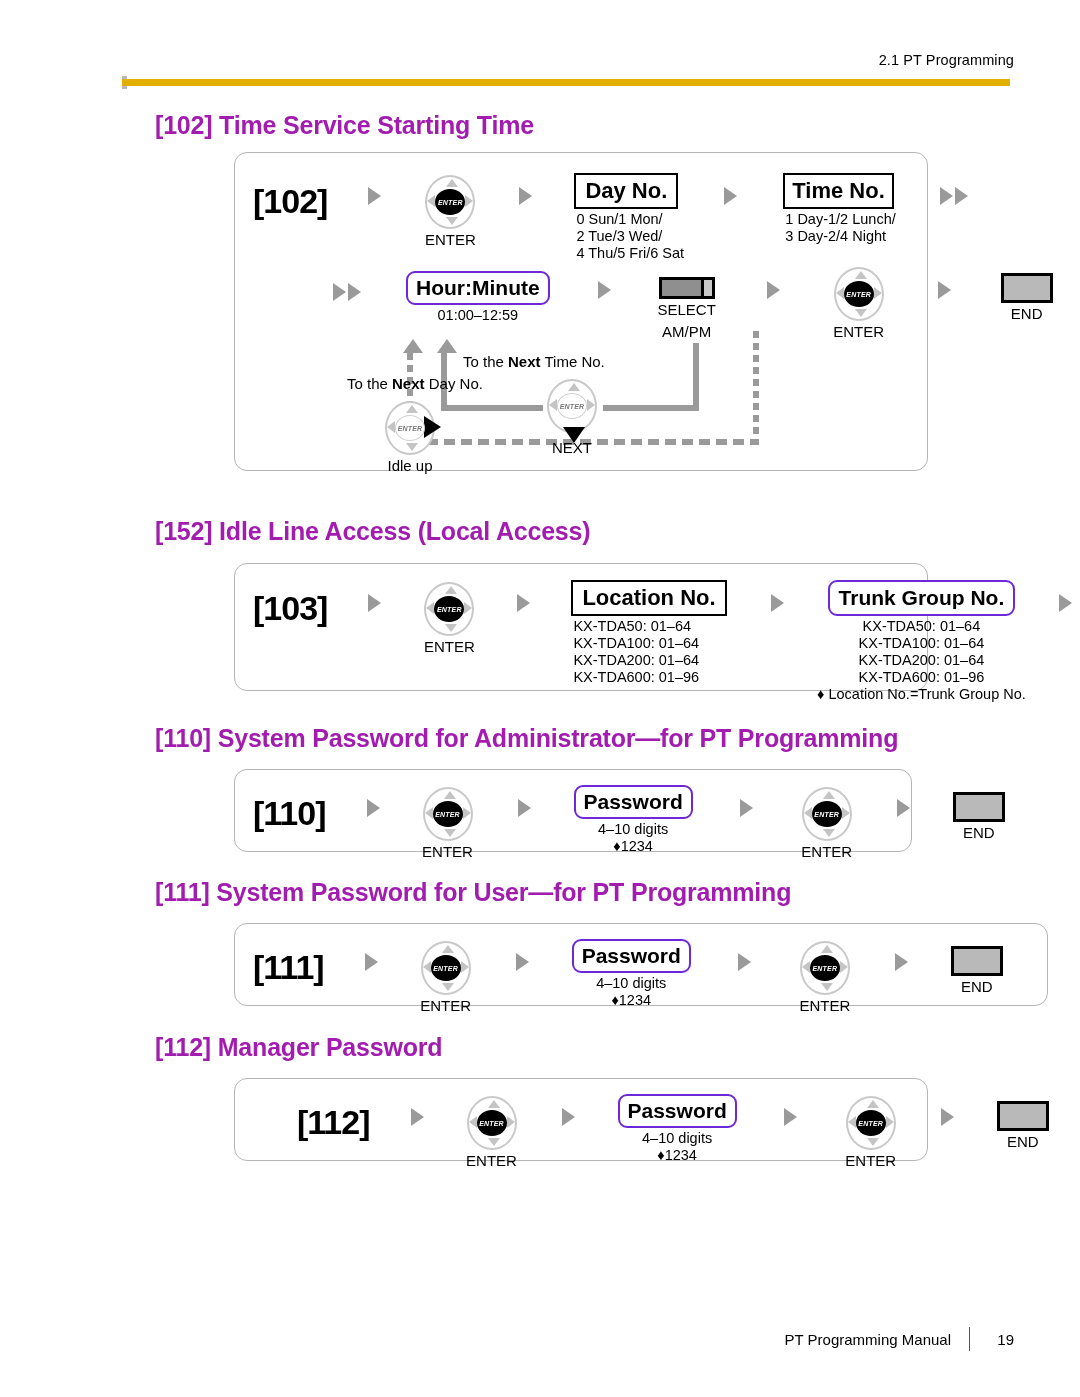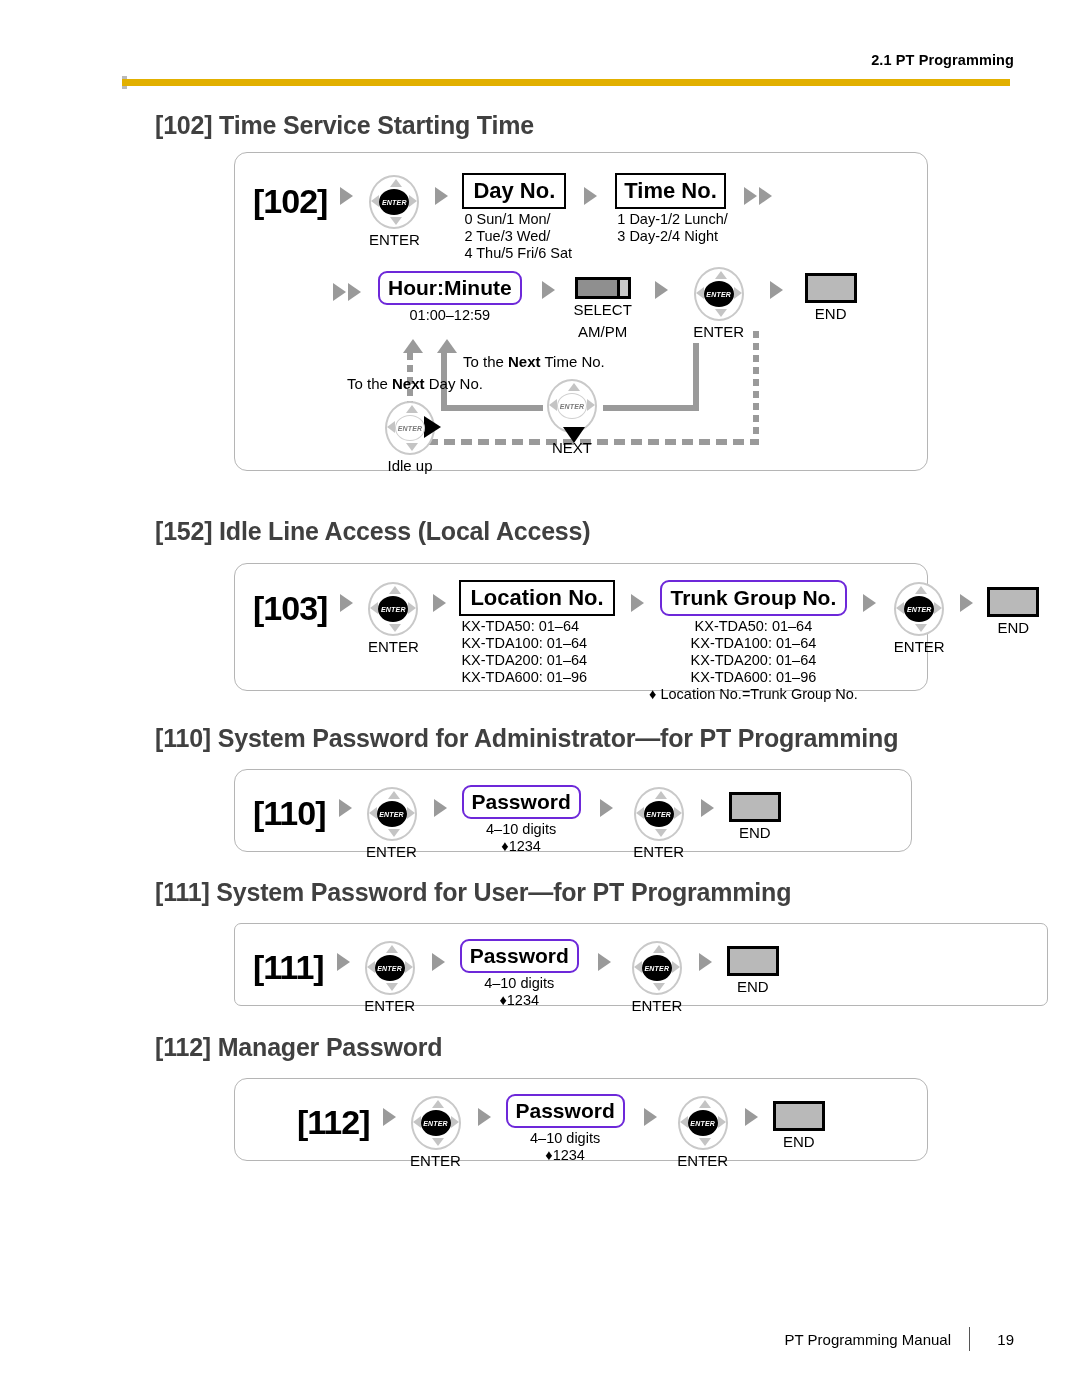--- a/index.html
+++ b/index.html
@@ -12,50 +12,50 @@
     position:relative;
     overflow:hidden;
   }
 
   
   .page-header{
     position:absolute; top:52px; left:0; width:1080px; height:40px;
   }
   .header-label{
     position:absolute; right:66px; top:0;
-    font-size:14.5px; font-weight:bold; letter-spacing:.1px;
+    font-size:14.5px; font-weight:normal; letter-spacing:.1px;
   }
   .header-rule{
     position:absolute; left:122px; top:27px; width:888px; height:7px;
     background:#E2B000;
   }
   .header-tick{
     position:absolute; left:122px; top:24px; width:5px; height:13px;
     background:#b9b9b9;
   }
 
   
   h2.section-title{
     margin:0; position:absolute;
-    color:#404040;
+    color:#a21caf;
     font-size:25px; font-weight:bold;
     letter-spacing:-.2px;
     white-space:nowrap;
   }
 
   
   .diagram{
     position:absolute;
     border:1px solid #b5b5b5;
     border-radius:13px;
     background:#fff;
   }
 
   
-  .row{ position:absolute; display:flex; align-items:flex-start; }
+  .row{ position:absolute; display:flex; align-items:flex-start;gap:28px; }
 
   
   .code{
     font-size:34px; font-weight:bold; letter-spacing:-1px;
     line-height:1; font-family:"Liberation Sans", sans-serif;
   }
 
   
   .tri{
     width:0;height:0;
@@ -424,21 +424,21 @@
     <div class="tri" style="margin:14px 0 0 15px;"></div>
     <div class="endbtn" style="margin:7px 0 0 15px;">
       <div class="body"></div>
       <div class="btn-caption" style="top:32px;">END</div>
     </div>
   </div>
 </div>
 
 <h2 class="section-title" style="left:155px; top:878px;">[111] System Password for User—for PT Programming</h2>
 
-<div class="diagram" style="left:234px; top:923px; width:814px; height:83px;border-radius:7px;">
+<div class="diagram" style="left:234px; top:923px; width:814px; height:83px;">
   <div class="row" style="left:18px; top:15px;">
     <div class="code" style="margin-top:11px;">[111]</div>
     <div class="tri" style="margin:14px 0 0 13px;"></div>
     <div class="nav" style="margin-left:13px;">
       <div class="ring"></div>
       <div class="a up"></div>
       <div class="a dn"></div>
       <div class="a lf"></div>
       <div class="a rt"></div>
       <div class="hub">ENTER</div>

